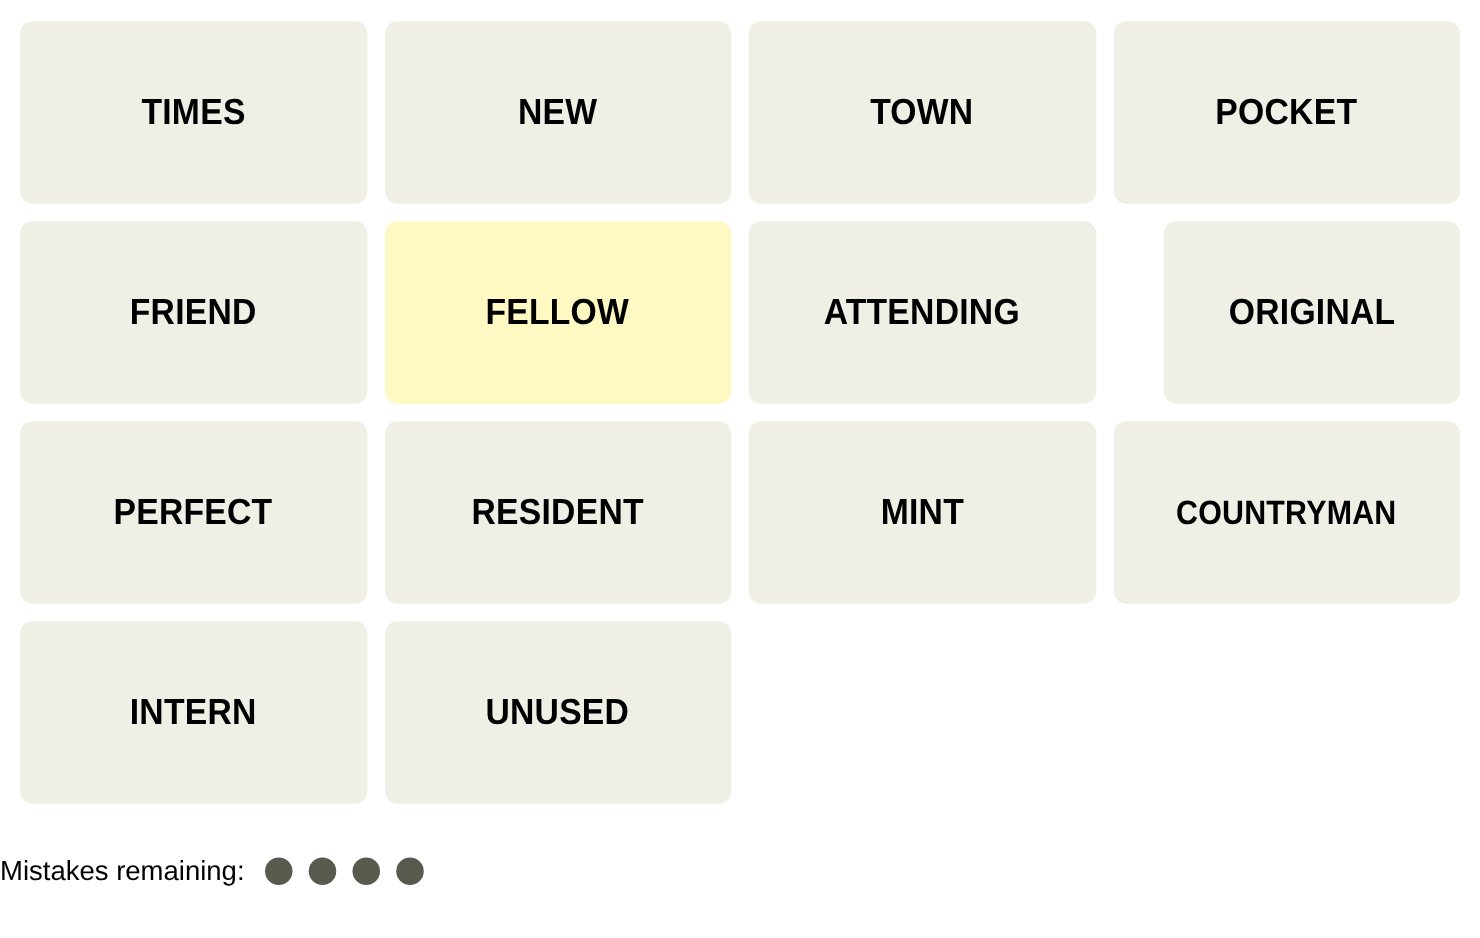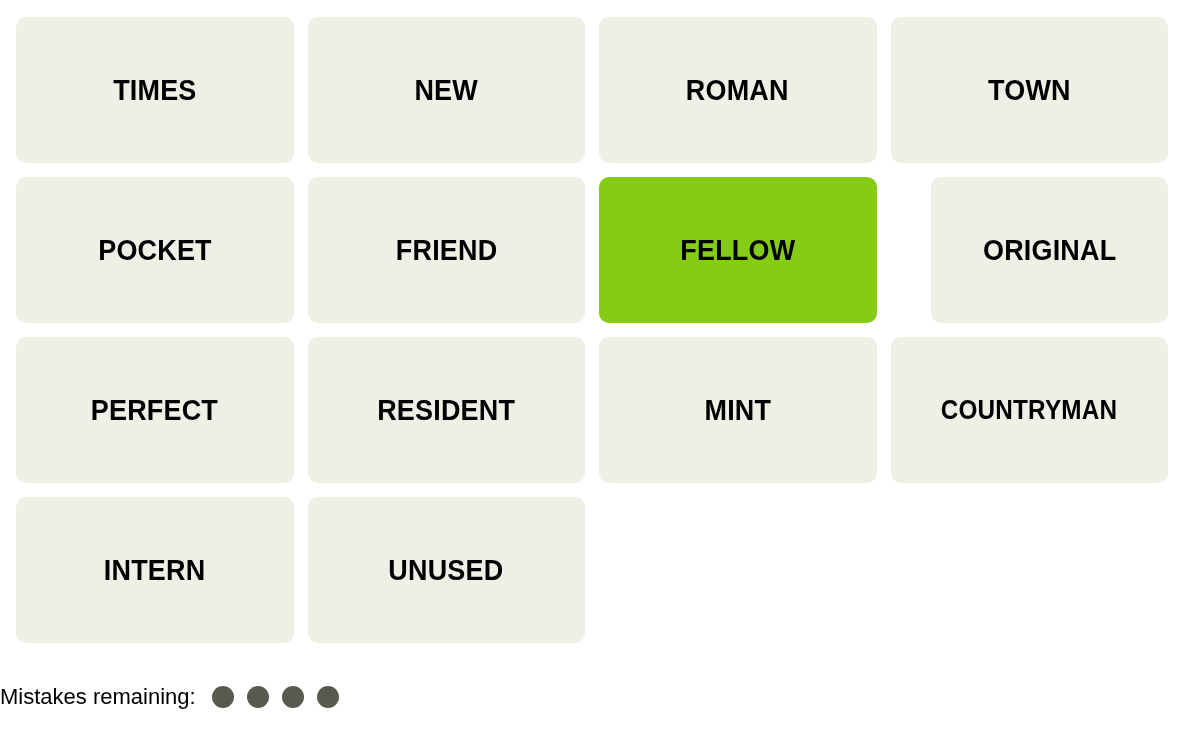--- a/index.html
+++ b/index.html
@@ -112,41 +112,41 @@
   <div id="tile-grid">
 
     <button class="tile" style="background: rgb(239, 239, 230);">
       <span class="tile-label" style="color: rgb(0, 0, 0);">TIMES</span>
     </button>
 
     <button class="tile" style="background: rgb(239, 239, 230);">
       <span class="tile-label" style="color: rgb(0, 0, 0);">NEW</span>
     </button>
 
-    <button class="tile" style="background: rgb(239, 239, 230);">
-      <span class="tile-label" style="color: rgb(0, 0, 0);">ROMAN</span>
-    </button>
 
     <button class="tile" style="background: rgb(239, 239, 230);">
       <span class="tile-label" style="color: rgb(0, 0, 0);">TOWN</span>
     </button>
 
     <button class="tile" style="background: rgb(239, 239, 230);">
       <span class="tile-label" style="color: rgb(0, 0, 0);">POCKET</span>
     </button>
 
 
     <button class="tile" style="background: rgb(239, 239, 230);">
       <span class="tile-label" style="color: rgb(0, 0, 0);">FRIEND</span>
     </button>
 
-    <button class="tile" style="background: #84cc16;">
+    <button class="tile" style="background: #fef9c3;">
       <span class="tile-label" style="color: rgb(0, 0, 0);">FELLOW</span>
     </button>
 
+    <button class="tile" style="background: rgb(239, 239, 230);">
+      <span class="tile-label" style="color: rgb(0, 0, 0);">ATTENDING</span>
+    </button>
 
     <button class="tile" style="background: rgb(239, 239, 230); margin-left: 40px;">
       <span class="tile-label" style="color: rgb(0, 0, 0);">ORIGINAL</span>
     </button>
 
     <button class="tile" style="background: rgb(239, 239, 230);">
       <span class="tile-label" style="color: rgb(0, 0, 0);">PERFECT</span>
     </button>
 
     <button class="tile" style="background: rgb(239, 239, 230);">

